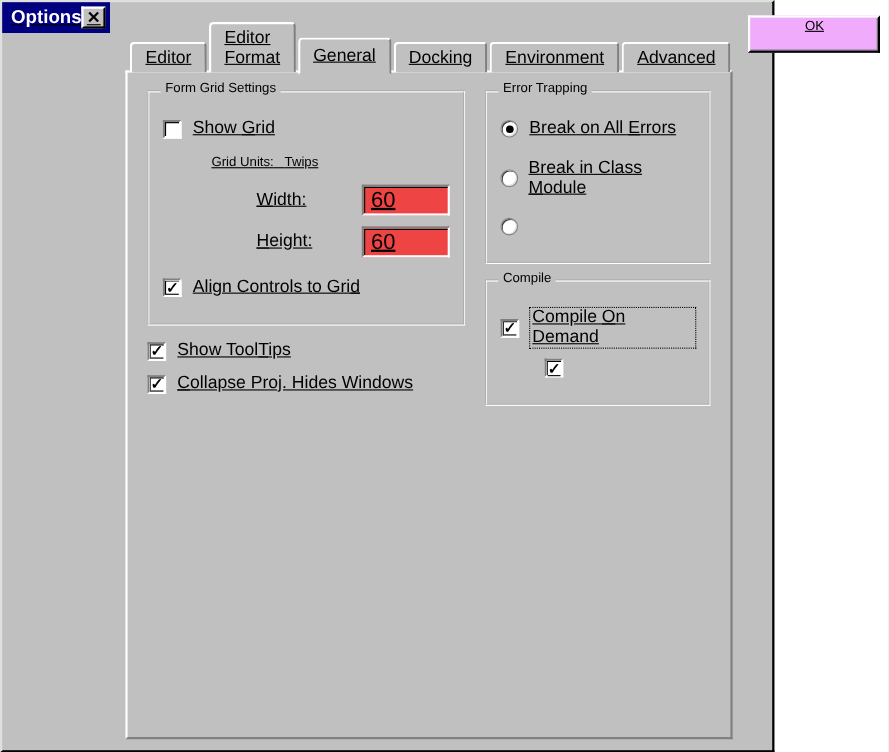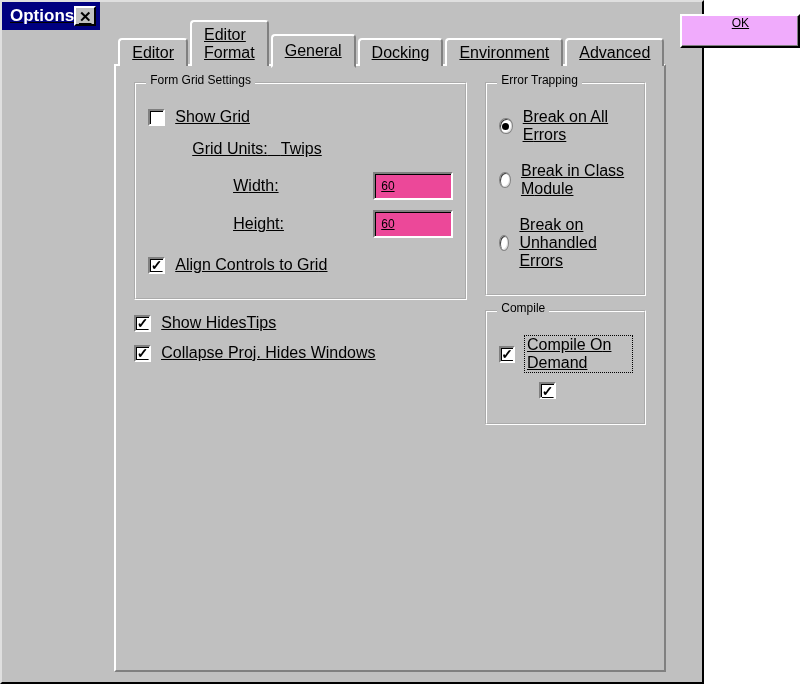--- a/index.html
+++ b/index.html
@@ -161,33 +161,32 @@
   .field-row {
     display: flex;
     align-items: center;
     margin: 10px 0 10px 44px;
     font-size: 16px;
   }
   .field-label { width: 96px; margin-left: 41px; }
   .text-input {
     width: 80px;
     height: 28px;
-    background: #ec4899;
+    background: #ef4444;
     border: 2px solid #808080;
     border-bottom-color: #fff;
     border-right-color: #fff;
     box-shadow: inset 1px 1px 0 #000;
     padding: 2px 6px;
-    font-size: 12px;
+    font-size: 20px;
     font-family: inherit;
-    margin-left: 44px;
   }
   .grid-units-row {
     margin: 14px 0 14px 44px;
-    font-size: 16px;
+    font-size: 12px;
   }
   .focus-rect {
     outline: 1px dotted #000;
     outline-offset: 0px;
     padding: 0 2px;
   }
   
   .button-bar {
     display: flex;
     justify-content: flex-end;
@@ -272,21 +271,21 @@
               <span>
                 <span>Align Controls to Gri</span><span class="under">d</span>
               </span>
             </div>
           </div>
 
           <div class="standalone-checks">
             <div class="ctrl-row">
               <span class="checkbox">✓</span>
               <span>
-                <span>Show Hides</span><span class="under">T</span><span>ips</span>
+                <span>Show Tool</span><span class="under">T</span><span>ips</span>
               </span>
             </div>
             <div class="ctrl-row">
               <span class="checkbox">✓</span>
               <span>
                 <span class="under">C</span><span>ollapse Proj. Hides Windows</span>
               </span>
             </div>
           </div>
         </div>
@@ -304,23 +303,20 @@
               </span>
             </div>
             <div class="ctrl-row" style="margin-top:18px;">
               <span class="radio"></span>
               <span>
                 <span>Break in Class </span><span class="under">M</span><span>odule</span>
               </span>
             </div>
             <div class="ctrl-row" style="margin-top:18px;">
               <span class="radio"></span>
-              <span>
-                <span>Break on </span><span class="under">U</span><span>nhandled Errors</span>
-              </span>
             </div>
           </div>
 
           <div class="group">
             <span class="group-title">Compile</span>
 
             <div class="ctrl-row">
               <span class="checkbox">✓</span>
               <span class="focus-rect">
                 <span>Compile </span><span class="under">O</span><span>n Demand</span>

